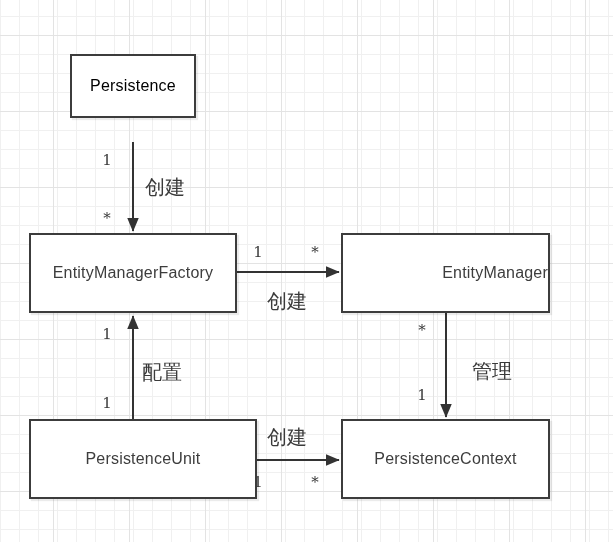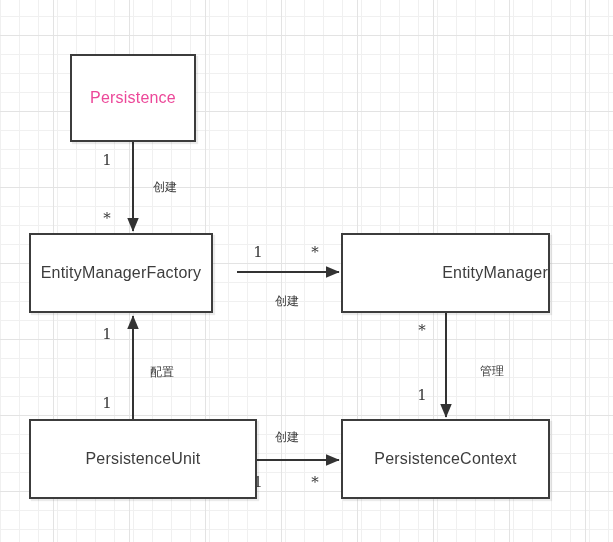--- a/index.html
+++ b/index.html
@@ -43,21 +43,21 @@
     justify-content: center;
     font-size: 16px;
     color: #3d3d3d;
     letter-spacing: 0.2px;
     cursor: default;
     user-select: none;
   }
   .edge-label {
     position: absolute;
     transform: translate(-50%, -50%);
-    font-size: 12px;
+    font-size: 20px;
     color: #3a3a3a;
     white-space: nowrap;
     line-height: 1;
     user-select: none;
   }
   .edge-label.mult {
     font-family: "DejaVu Serif", serif;
     font-size: 15px;
   }
 </style>
@@ -73,24 +73,24 @@
     </defs>
     <g>
         <line x1="133" y1="142" x2="133" y2="231" stroke="#333333" stroke-width="2" marker-end="url(#arrow)"></line>
         <line x1="237" y1="272" x2="339" y2="272" stroke="#333333" stroke-width="2" marker-end="url(#arrow)"></line>
         <line x1="133" y1="419" x2="133" y2="316" stroke="#333333" stroke-width="2" marker-end="url(#arrow)"></line>
         <line x1="446" y1="313" x2="446" y2="417" stroke="#333333" stroke-width="2" marker-end="url(#arrow)"></line>
         <line x1="237" y1="460" x2="339" y2="460" stroke="#333333" stroke-width="2" marker-end="url(#arrow)"></line>
       </g>
   </svg>
   <div>
-      <div class="node" style="left: 70px; top: 54px; width: 126px; height: 88px; border-color: rgb(60, 60, 60); color: #ec4899;">
+      <div class="node" style="left: 70px; top: 54px; width: 126px; height: 64px; border-color: rgb(60, 60, 60); color: #000000;">
         <span>Persistence</span>
       </div>
-      <div class="node" style="left: 29px; top: 233px; width: 184px; height: 80px; border-color: rgb(60, 60, 60); color: rgb(61, 61, 61);">
+      <div class="node" style="left: 29px; top: 233px; width: 208px; height: 80px; border-color: rgb(60, 60, 60); color: rgb(61, 61, 61);">
         <span>EntityManagerFactory</span>
       </div>
       <div class="node" style="left: 341px; top: 233px; width: 209px; height: 80px; border-color: rgb(60, 60, 60); color: rgb(61, 61, 61); justify-content: flex-end;">
         <span>EntityManager</span>
       </div>
       <div class="node" style="left: 29px; top: 419px; width: 228px; height: 80px; border-color: rgb(60, 60, 60); color: rgb(61, 61, 61);">
         <span>PersistenceUnit</span>
       </div>
       <div class="node" style="left: 341px; top: 419px; width: 209px; height: 80px; border-color: rgb(60, 60, 60); color: rgb(61, 61, 61);">
         <span>PersistenceContext</span>

